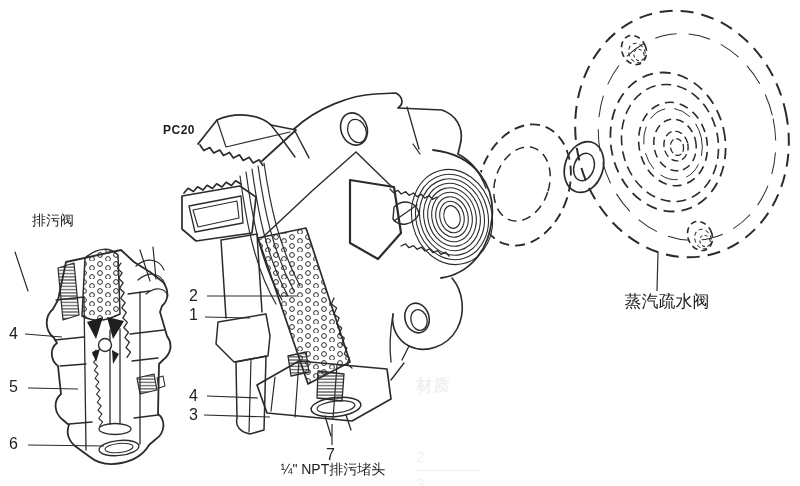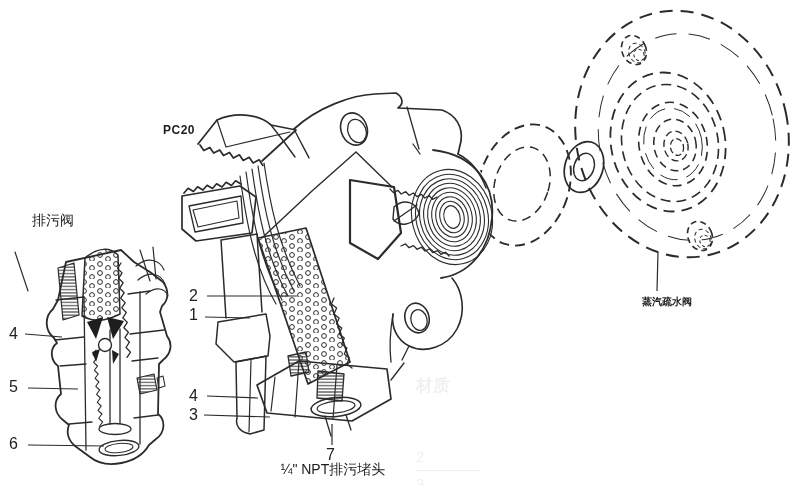--- a/index.html
+++ b/index.html
@@ -6,21 +6,21 @@
   .canvas{
     position:relative;width:800px;height:486px;background:#ffffff;overflow:hidden;
     font-family:"Liberation Sans","DejaVu Sans",sans-serif;color:#1c1c1c;
   }
   .canvas svg{position:absolute;left:0;top:0;}
   .lbl{position:absolute;white-space:nowrap;}
   .code{font-size:12px;font-weight:bold;letter-spacing:.5px;margin-top:40px;}
   .cn{font-size:14px;}
   .num{font-size:16px;color:#222;}
   .drain{left:248px;top:461px;width:170px;text-align:center;font-size:14px;}
-  .trap{left:552px;top:292px;width:230px;text-align:center;font-size:10px;line-height:19px;font-weight:bold;}
+  .trap{left:552px;top:292px;width:230px;text-align:center;font-size:17px;line-height:19px;}
   .ghost{color:rgba(80,55,80,0.08);}
   .ghost-rule{position:absolute;left:416px;top:470px;width:64px;height:1px;background:rgba(80,55,80,0.09);}
 </style>
 </head>
 <body>
 
 <div class="canvas">
 
 <svg width="800" height="486" viewBox="0 0 800 486">
   <defs>

